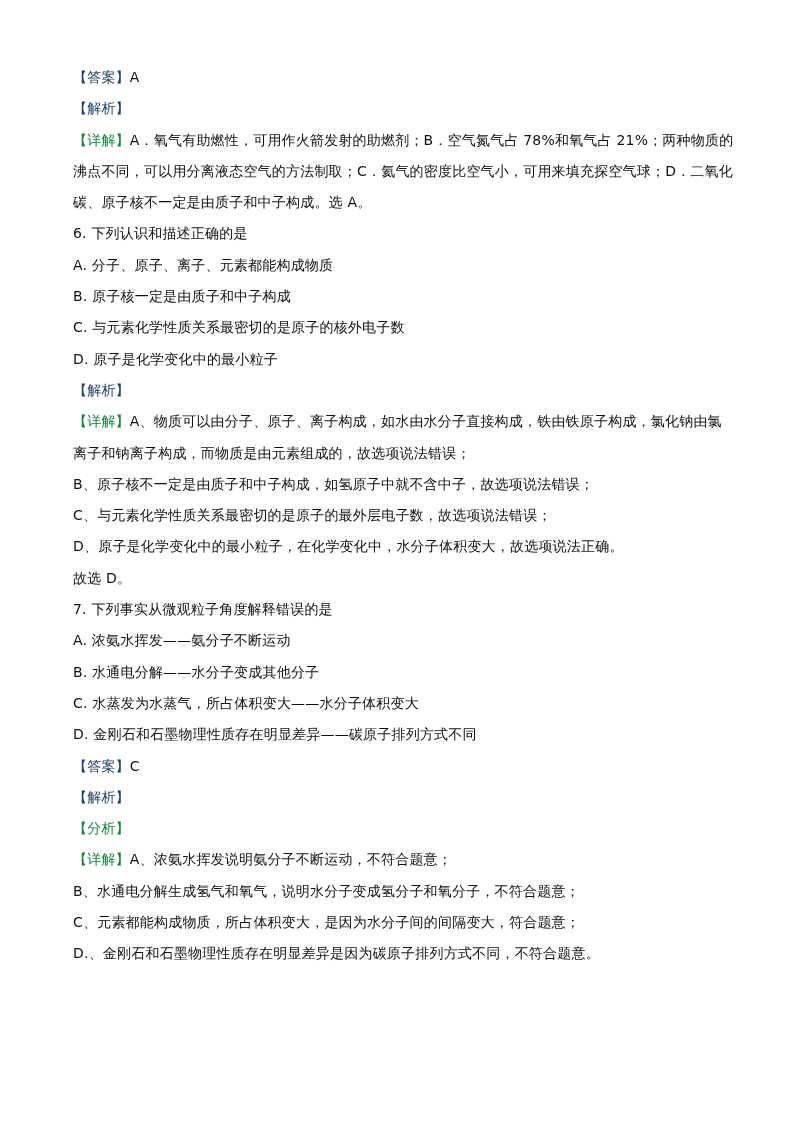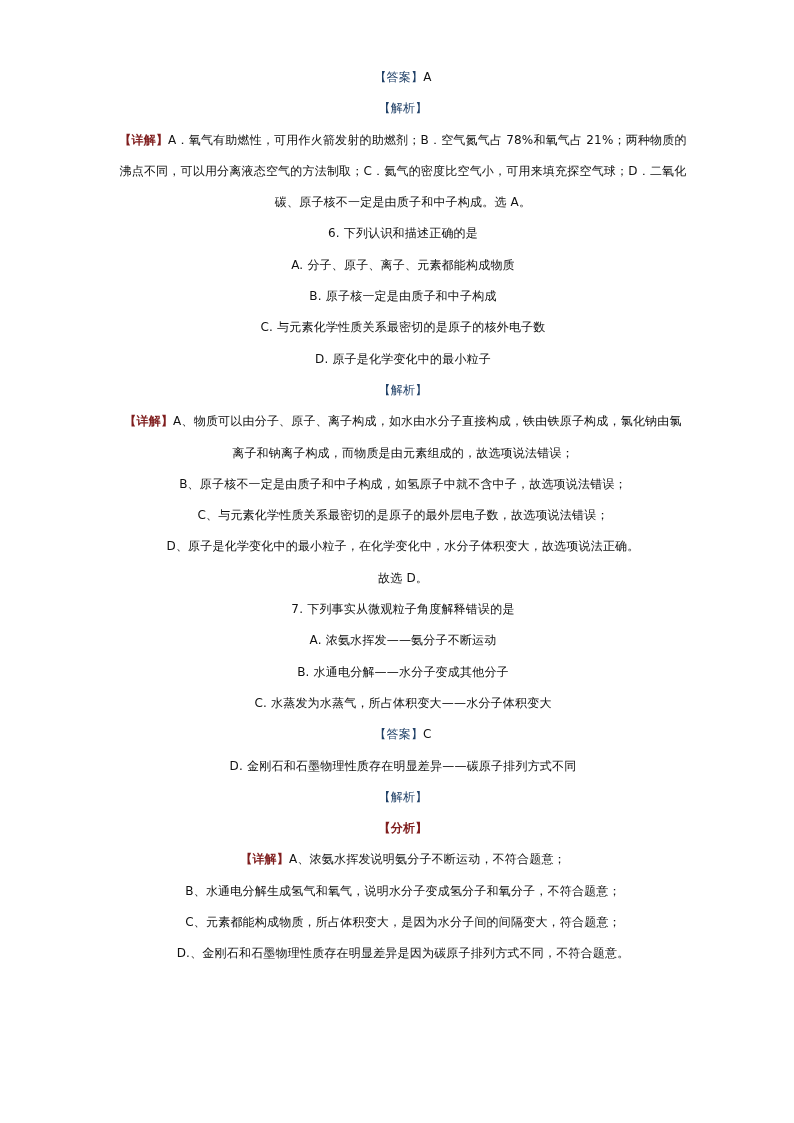--- a/index.html
+++ b/index.html
@@ -1,21 +1,21 @@
 <!DOCTYPE html>
 <html><head>
 <meta charset="utf-8">
 <style>
   html, body { margin:0; padding:0; background:#ffffff; }
   body { width:794px; height:1123px; position:relative; overflow:hidden;
          font-family:"DejaVu Sans", "Liberation Sans", sans-serif; color:#111; }
   .page { position:absolute; left:73px; top:62px; width:660px; }
-  .line { height:31.3px; line-height:31.3px; font-size:12px; white-space:nowrap; letter-spacing:0.2px;text-align:center; }
+  .line { height:31.3px; line-height:31.3px; font-size:14px; white-space:nowrap; letter-spacing:0.2px; }
   .br { color:#1f3f66; }
-  .tag { color:#7f1d1d;font-weight:bold; }
+  .tag { color:#15803d; }
 </style>
 </head>
 <body>
 
 <div class="page">
   <div class="line"><span class="br">【答案】</span><span>A</span></div>
   <div class="line"><span class="br">【解析】</span></div>
   <div class="line"><span class="tag">【详解】</span><span>A．氧气有助燃性，可用作火箭发射的助燃剂；B．空气氮气占 78%和氧气占 21%；两种物质的</span></div>
   <div class="line">沸点不同，可以用分离液态空气的方法制取；C．氦气的密度比空气小，可用来填充探空气球；D．二氧化</div>
   <div class="line">碳、原子核不一定是由质子和中子构成。选 A。</div>
@@ -28,21 +28,21 @@
   <div class="line"><span class="tag">【详解】</span><span>A、物质可以由分子、原子、离子构成，如水由水分子直接构成，铁由铁原子构成，氯化钠由氯</span></div>
   <div class="line">离子和钠离子构成，而物质是由元素组成的，故选项说法错误；</div>
   <div class="line">B、原子核不一定是由质子和中子构成，如氢原子中就不含中子，故选项说法错误；</div>
   <div class="line">C、与元素化学性质关系最密切的是原子的最外层电子数，故选项说法错误；</div>
   <div class="line">D、原子是化学变化中的最小粒子，在化学变化中，水分子体积变大，故选项说法正确。</div>
   <div class="line">故选 D。</div>
   <div class="line">7. 下列事实从微观粒子角度解释错误的是</div>
   <div class="line">A. 浓氨水挥发——氨分子不断运动</div>
   <div class="line">B. 水通电分解——水分子变成其他分子</div>
   <div class="line">C. 水蒸发为水蒸气，所占体积变大——水分子体积变大</div>
+  <div class="line">D. 金刚石和石墨物理性质存在明显差异——碳原子排列方式不同</div>
   <div class="line"><span class="br">【答案】</span><span>C</span></div>
-  <div class="line">D. 金刚石和石墨物理性质存在明显差异——碳原子排列方式不同</div>
   <div class="line"><span class="br">【解析】</span></div>
   <div class="line"><span class="tag">【分析】</span></div>
   <div class="line"><span class="tag">【详解】</span><span>A、浓氨水挥发说明氨分子不断运动，不符合题意；</span></div>
   <div class="line">B、水通电分解生成氢气和氧气，说明水分子变成氢分子和氧分子，不符合题意；</div>
   <div class="line">C、元素都能构成物质，所占体积变大，是因为水分子间的间隔变大，符合题意；</div>
   <div class="line">D.、金刚石和石墨物理性质存在明显差异是因为碳原子排列方式不同，不符合题意。</div>
 </div>
 
 </body></html>

